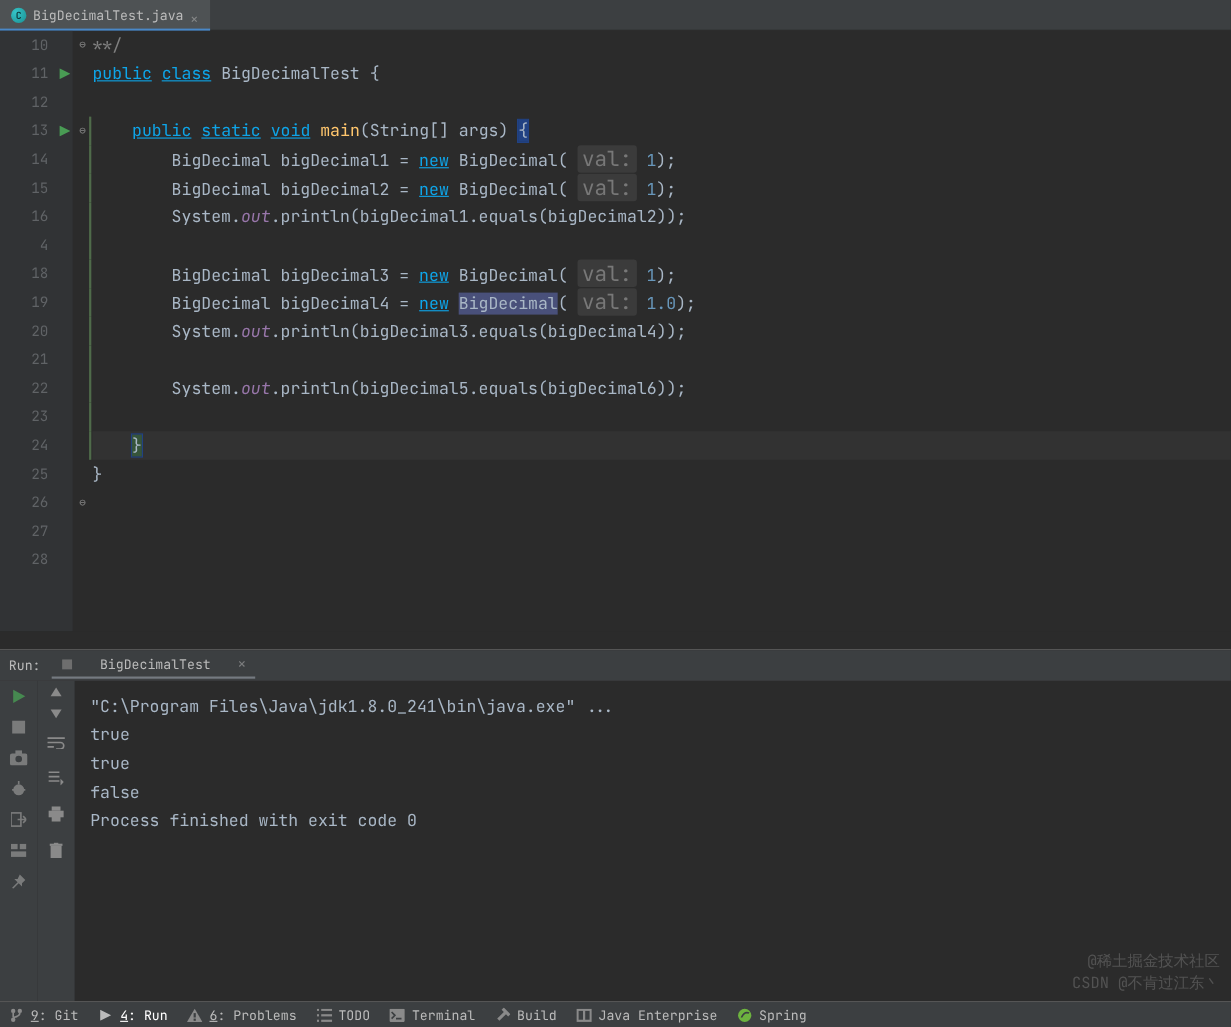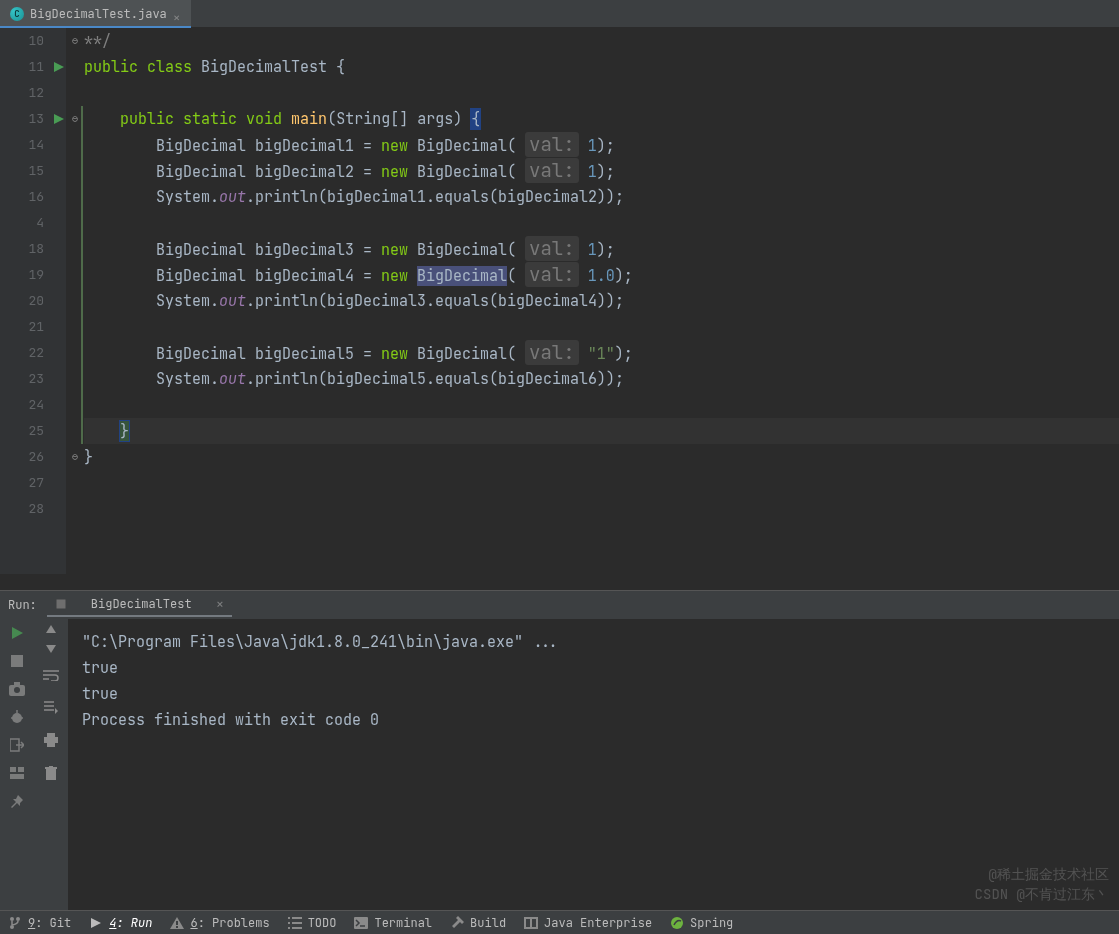--- a/index.html
+++ b/index.html
@@ -21,21 +21,21 @@
   .gutter .mark-play { position: absolute; right: 2px; top: 50%; transform: translateY(-50%); }
   .gutter .mark-play svg { display: block; }
   .gutter .fold-marker { position: absolute; right: -12px; top: 50%; transform: translateY(-50%); color: #888; font-size: 10px; }
   .code { flex: 1; font-size: 15px; line-height: 26px; padding-left: 18px; position: relative; }
   .code .line { height: 26px; white-space: pre; position: relative; }
   .code .line.hl { background: #323232; }
   .line-stripe { position: absolute; left: -3px; top: 0; bottom: 0; width: 2px; background: #4f6b4a; }
   .caret-box { background: #214283; outline: 1px solid #214283; }
 
   
-  .k { color: #84cc16; } 
+  .k { color: #0ea5e9; text-decoration: underline; } 
   .t { color: #a9b7c6; } 
   .m { color: #ffc66d; } 
   .s { color: #6a8759; } 
   .n { color: #6897bb; } 
   .c { color: #808080; } 
   .i { color: #9876aa; font-style: italic; } 
   .hint { color: #787878; background: #3b3b3b; padding: 0 4px; border-radius: 3px; font-size: 19px; }
   .sel { background: #49507a; }
 
   
@@ -48,21 +48,21 @@
   .run-body { flex: 1; display: flex; }
   .run-toolbar { width: 34px; background: #3c3f41; display: flex; flex-direction: column; align-items: center; padding-top: 6px; gap: 12px; }
   .run-toolbar .tb { width: 16px; height: 16px; display: flex; align-items: center; justify-content: center; opacity: .8; cursor: pointer; }
   .run-toolbar2 { width: 34px; background: #3c3f41; display: flex; flex-direction: column; align-items: center; padding-top: 6px; gap: 12px; }
   .console { flex: 1; padding: 10px 14px; font-size: 15px; line-height: 26px; color: #a9b7c6; background: #2b2b2b; position: relative; }
   .console .cline { white-space: pre; }
 
   
   .status-bar { height: 24px; background: #3c3f41; border-top: 1px solid #555; display: flex; align-items: center; padding: 0 8px; gap: 18px; font-size: 12px; color: #bbbbbb; }
   .status-bar .sb-item { display: flex; align-items: center; gap: 6px; cursor: pointer; }
-  .status-bar .sb-item.active { color: #fff; font-style: italic; }
+  .status-bar .sb-item.active { color: #fff; }
   .under { text-decoration: underline; }
   .sb-icon { width: 14px; height: 14px; display: inline-flex; align-items: center; justify-content: center; }
 
   .watermark { position: absolute; right: 10px; bottom: 6px; font-size: 14px; color: rgba(200,200,200,.25); text-align: right; line-height: 20px; pointer-events: none; }
 
   .arrow-up, .arrow-down { width:0;height:0;border-left:5px solid transparent;border-right:5px solid transparent; }
   .arrow-up { border-bottom: 8px solid #8a8a8a; }
   .arrow-down { border-top: 8px solid #8a8a8a; }
 </style>
 </head>
@@ -112,21 +112,20 @@
       <div class="line"></div>
       <div class="line"><span class="line-stripe"></span>    <span class="k">public</span> <span class="k">static</span> <span class="k">void</span> <span class="m">main</span>(String[] args) <span class="caret-box">{</span></div>
       <div class="line"><span class="line-stripe"></span>        BigDecimal bigDecimal1 = <span class="k">new</span> BigDecimal( <span class="hint">val:</span> <span class="n">1</span>);</div>
       <div class="line"><span class="line-stripe"></span>        BigDecimal bigDecimal2 = <span class="k">new</span> BigDecimal( <span class="hint">val:</span> <span class="n">1</span>);</div>
       <div class="line"><span class="line-stripe"></span>        System.<span class="i">out</span>.println(bigDecimal1.equals(bigDecimal2));</div>
       <div class="line"><span class="line-stripe"></span></div>
       <div class="line"><span class="line-stripe"></span>        BigDecimal bigDecimal3 = <span class="k">new</span> BigDecimal( <span class="hint">val:</span> <span class="n">1</span>);</div>
       <div class="line"><span class="line-stripe"></span>        BigDecimal bigDecimal4 = <span class="k">new</span> <span class="sel">BigDecimal</span>( <span class="hint">val:</span> <span class="n">1.0</span>);</div>
       <div class="line"><span class="line-stripe"></span>        System.<span class="i">out</span>.println(bigDecimal3.equals(bigDecimal4));</div>
       <div class="line"><span class="line-stripe"></span></div>
-      <div class="line"><span class="line-stripe"></span>        BigDecimal bigDecimal5 = <span class="k">new</span> BigDecimal( <span class="hint">val:</span> <span class="s">"1"</span>);</div>
       <div class="line"><span class="line-stripe"></span>        System.<span class="i">out</span>.println(bigDecimal5.equals(bigDecimal6));</div>
       <div class="line"><span class="line-stripe"></span></div>
       <div class="line hl"><span class="line-stripe"></span>    <span class="caret-box" style="background:#36543a">}</span></div>
       <div class="line">}</div>
       <div class="line"></div>
     </div>
 </div>
 
 <div class="run-panel">
   <div class="run-header">
@@ -207,20 +206,21 @@
         <div class="tb"><svg width="12" height="14" viewBox="0 0 12 14">
             <rect x="1" y="3" width="10" height="11" fill="#8a8a8a"></rect>
             <rect x="0" y="1" width="12" height="2" fill="#8a8a8a"></rect>
             <rect x="4" y="0" width="4" height="2" fill="#8a8a8a"></rect>
           </svg></div>
       </div>
     <div class="console" id="console">
       <div class="cline">"C:\Program Files\Java\jdk1.8.0_241\bin\java.exe" ...</div>
         <div class="cline">true</div>
         <div class="cline">true</div>
+        <div class="cline">false</div>
         <div class="cline"></div>
         <div class="cline">Process finished with exit code 0</div>
         <div class="watermark">
         <div>@稀土掘金技术社区</div>
         <div>CSDN @不肯过江东丶</div>
       </div>
     </div>
   </div>
 </div>
 

